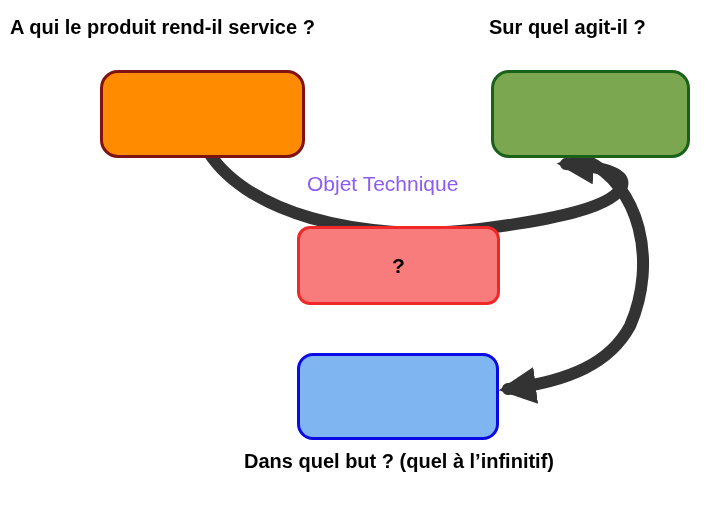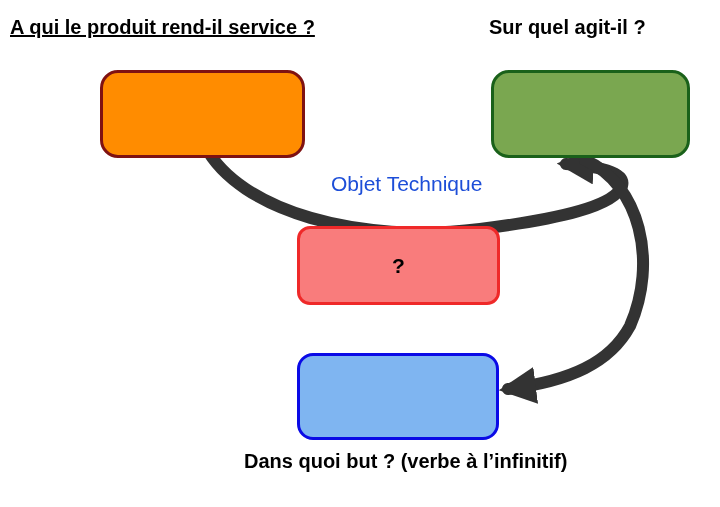--- a/index.html
+++ b/index.html
@@ -15,24 +15,23 @@
     font-weight: bold;
     font-size: 20px;
     color: #000000;
     white-space: nowrap;
     z-index: 3;
   }
   .center-label {
     position: absolute;
     font-weight: normal;
     font-size: 21px;
-    color: #1d4ed8;
+    color: #8b5cf6;
     white-space: nowrap;
     z-index: 3;
-    margin-left: 24px;
   }
   .box {
     position: absolute;
     z-index: 2;
     box-sizing: border-box;
   }
   #box-orange {
     left: 100px; top: 70px; width: 205px; height: 88px;
     background: #ff8c00;
     border: 3px solid #7f1212;
@@ -70,27 +69,27 @@
 <svg id="arrows" width="720" height="507" viewBox="0 0 720 507">
   <defs>
     <marker id="ah" viewBox="0 0 10 10" refX="7.5" refY="5" markerWidth="3.1" markerHeight="3.1" orient="auto" markerUnits="strokeWidth">
       <path d="M0,0 L10,5 L0,10 z" fill="#333333"></path>
     </marker>
   </defs>
   <path d="M205 146 C240 212, 360 244, 480 229 C560 219, 614 206, 622 186 C626 172, 597 166, 566 164" fill="none" stroke="#333333" stroke-width="12" stroke-linecap="round" marker-end="url(#ah)"></path>
   <path d="M585 160 C640 184, 658 262, 630 326 C610 363, 570 381, 508 389" fill="none" stroke="#333333" stroke-width="12" stroke-linecap="round" marker-end="url(#ah)"></path>
 </svg>
 
-<div class="question" style="left:10px; top:16px;text-decoration:underline;">A qui le produit rend-il service ?</div>
+<div class="question" style="left:10px; top:16px;">A qui le produit rend-il service ?</div>
 
 <div class="question" style="left:489px; top:16px;">Sur quel agit-il ?</div>
 
 <div class="center-label" style="left:307px; top:172px;">Objet Technique</div>
 
-<div class="question" style="left:244px; top:450px;">Dans quoi but ? (verbe à l’infinitif)</div>
+<div class="question" style="left:244px; top:450px;">Dans quel but ? (quel à l’infinitif)</div>
 
 <div class="box" id="box-orange"></div>
 
 <div class="box" id="box-green"></div>
 
 <div class="box" id="box-red">
   <span>?</span>
 </div>
 
 <div class="box" id="box-blue"></div>

